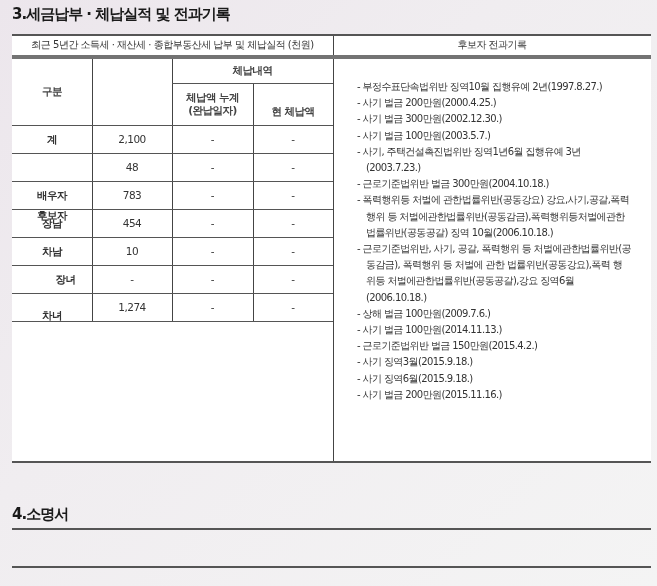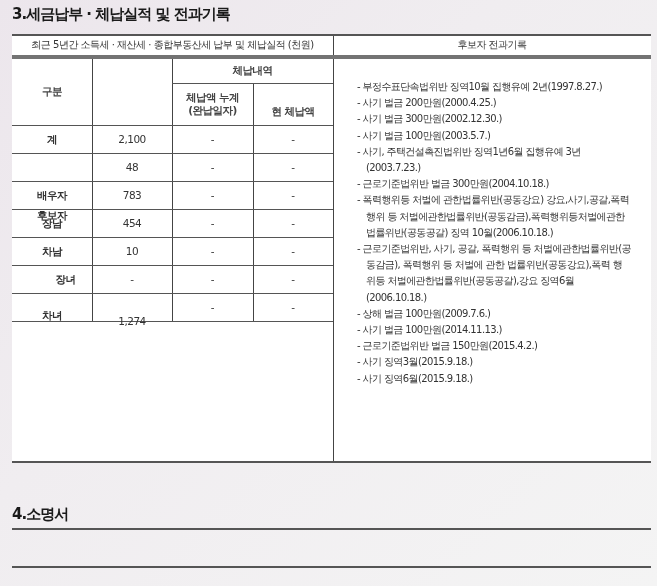--- a/index.html
+++ b/index.html
@@ -112,21 +112,21 @@
       <div class="cell" style="left:241px;top:202px;width:80px;height:27px;">-</div>
     </div>
     <div>
       <div class="cell row-lbl" style="left:0;top:230px;width:80px;height:27px;padding-left:27px;">장녀</div>
       <div class="cell" style="left:80px;top:230px;width:80px;height:27px;">-</div>
       <div class="cell" style="left:160px;top:230px;width:81px;height:27px;">-</div>
       <div class="cell" style="left:241px;top:230px;width:80px;height:27px;">-</div>
     </div>
     <div>
       <div class="cell row-lbl" style="left:0;top:266px;width:80px;height:27px;">차녀</div>
-      <div class="cell" style="left:80px;top:272px;width:80px;height:27px;">1,274</div>
+      <div class="cell" style="left:80px;top:258px;width:80px;height:27px;">1,274</div>
       <div class="cell" style="left:160px;top:258px;width:81px;height:27px;">-</div>
       <div class="cell" style="left:241px;top:258px;width:80px;height:27px;">-</div>
     </div>
   </div>
 
   <div class="right-tbl">
     <div class="cell hdr-main">후보자 전과기록</div>
     <ul class="record-list">
       <li>- 부정수표단속법위반 징역10월 집행유예 2년(1997.8.27.)</li>
       <li>- 사기 벌금 200만원(2000.4.25.)</li>
@@ -134,20 +134,21 @@
       <li>- 사기 벌금 100만원(2003.5.7.)</li>
       <li>- 사기, 주택건설촉진법위반 징역1년6월 집행유예 3년(2003.7.23.)</li>
       <li>- 근로기준법위반 벌금 300만원(2004.10.18.)</li>
       <li>- 폭력행위등 처벌에 관한법률위반(공동강요) 강요,사기,공갈,폭력행위 등 처벌에관한법률위반(공동감금),폭력행위등처벌에관한법률위반(공동공갈) 징역 10월(2006.10.18.)</li>
       <li>- 근로기준법위반, 사기, 공갈, 폭력행위 등 처벌에관한법률위반(공동감금), 폭력행위 등 처벌에 관한 법률위반(공동강요),폭력 행위등 처벌에관한법률위반(공동공갈),강요 징역6월(2006.10.18.)</li>
       <li>- 상해 벌금 100만원(2009.7.6.)</li>
       <li>- 사기 벌금 100만원(2014.11.13.)</li>
       <li>- 근로기준법위반 벌금 150만원(2015.4.2.)</li>
       <li>- 사기 징역3월(2015.9.18.)</li>
       <li>- 사기 징역6월(2015.9.18.)</li>
+      <li>- 사기 벌금 200만원(2015.11.16.)</li>
     </ul>
   </div>
 </div>
 
 <div id="s4-title" class="section-title">4.소명서</div>
 <div class="s4-rule" style="top:528px;"></div>
 <div style="position:absolute;left:12px;top:530px;width:639px;height:36px;"></div>
 <div class="s4-rule" style="top:566px;"></div>
 
 </body></html>

